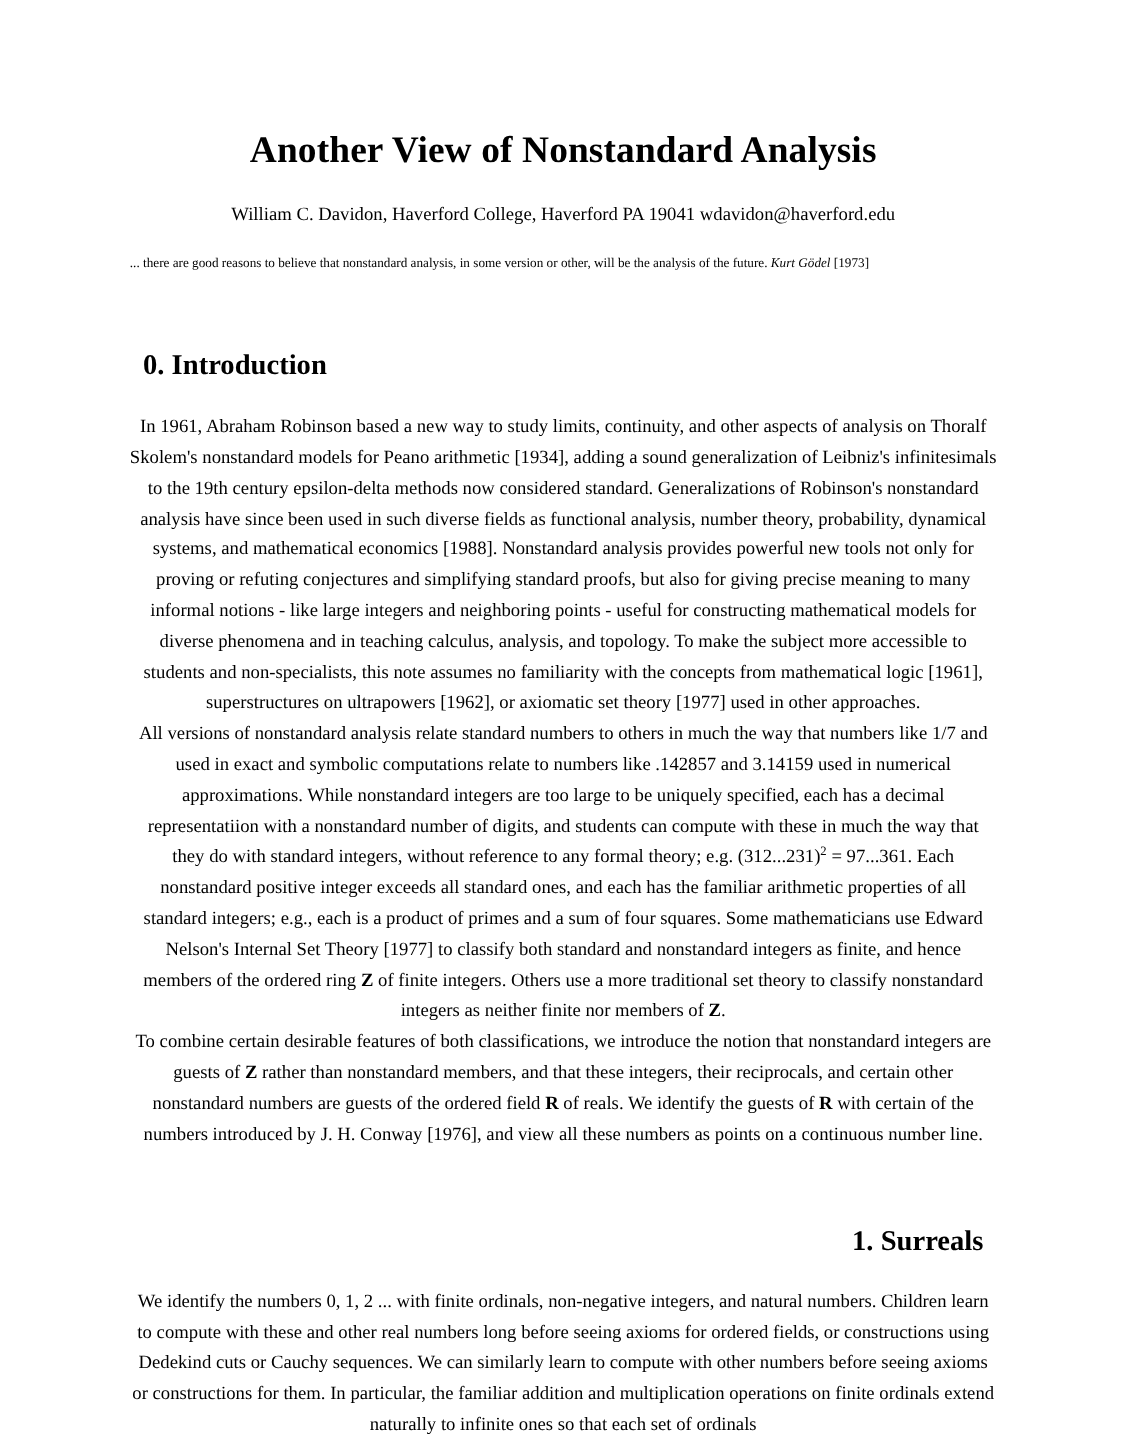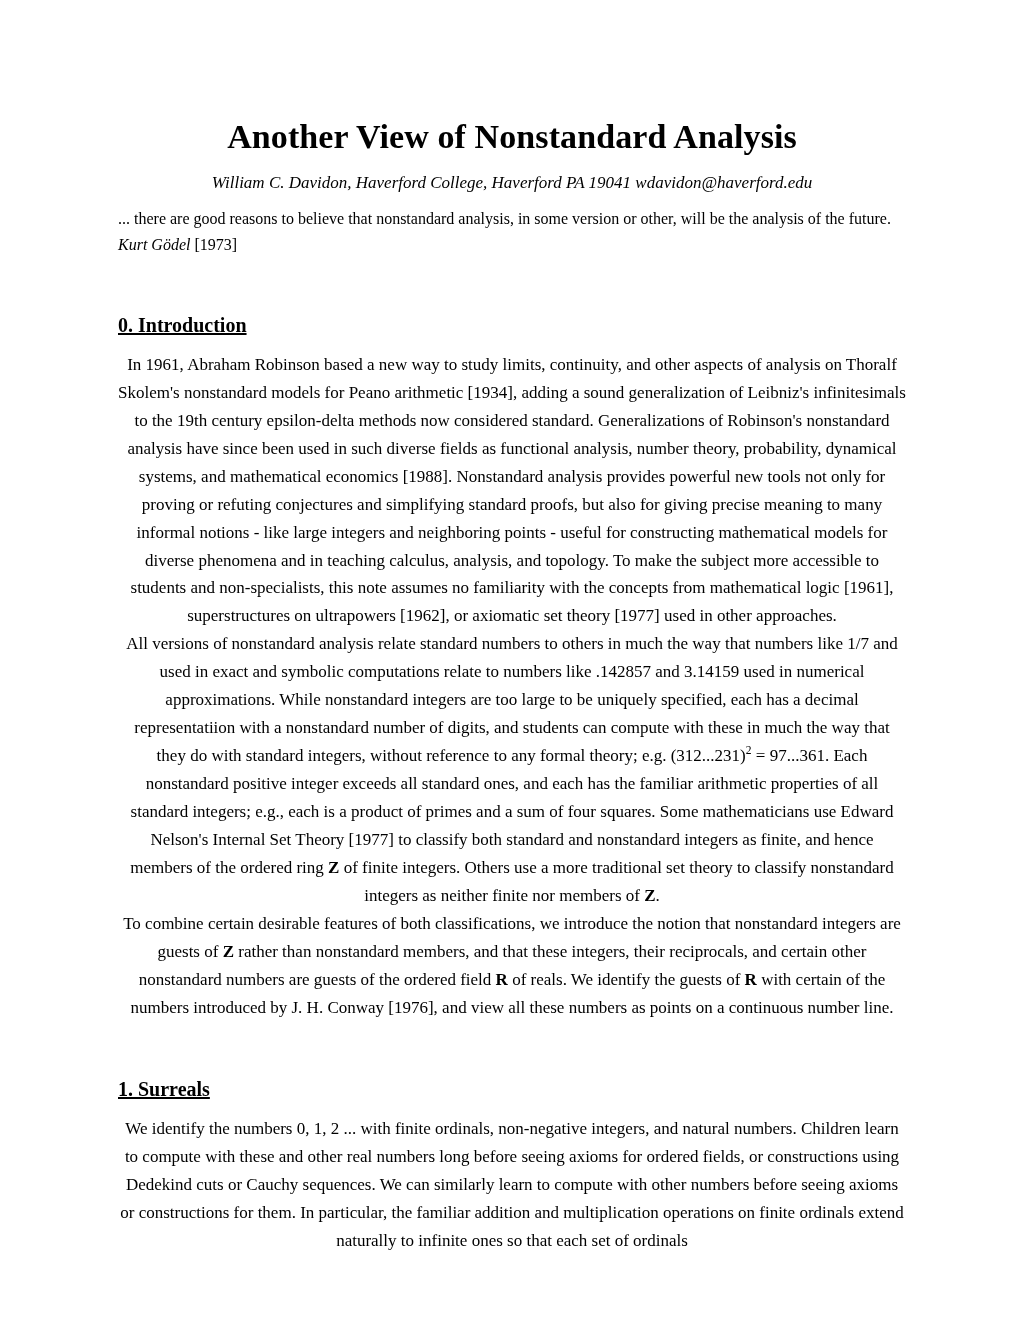--- a/index.html
+++ b/index.html
@@ -33,45 +33,43 @@
     font-weight: bold;
     text-align: center;
     line-height: 1.12;
     margin: 0;
     padding-top: 118px;
     letter-spacing: 0.1px;
   }
 
   .byline {
     font-size: 17px;
-    font-style: italic;
     text-align: center;
-    margin: 4px;
+    margin: 16px;
     padding-top: 12px;
     line-height: 1.35;
   }
 
   .epigraph {
-    font-size: 16px;
+    font-size: 12px;
     line-height: 1.62;
     margin: 0;
     padding-top: 7px;
     text-align: left;
   }
   .epigraph .it { font-style: italic; }
 
   h2.section-heading {
-    font-size: 20px;
+    font-size: 26px;
     font-weight: bold;
-    margin: 0;
+    margin: 12px;
     line-height: 1.2;
-    text-decoration: underline;
   }
   .sec-intro-heading { padding-top: 55px; }
-  .sec-surreals-heading { padding-top: 55px; }
+  .sec-surreals-heading { padding-top: 55px; text-align: right; }
 
   p.body-para {
     font-size: 17px;
     line-height: 1.645;
     margin: 0;
     text-align: center;
   }
   .first-para { padding-top: 14px; }
   .tight-para { padding-top: 0; }
 

